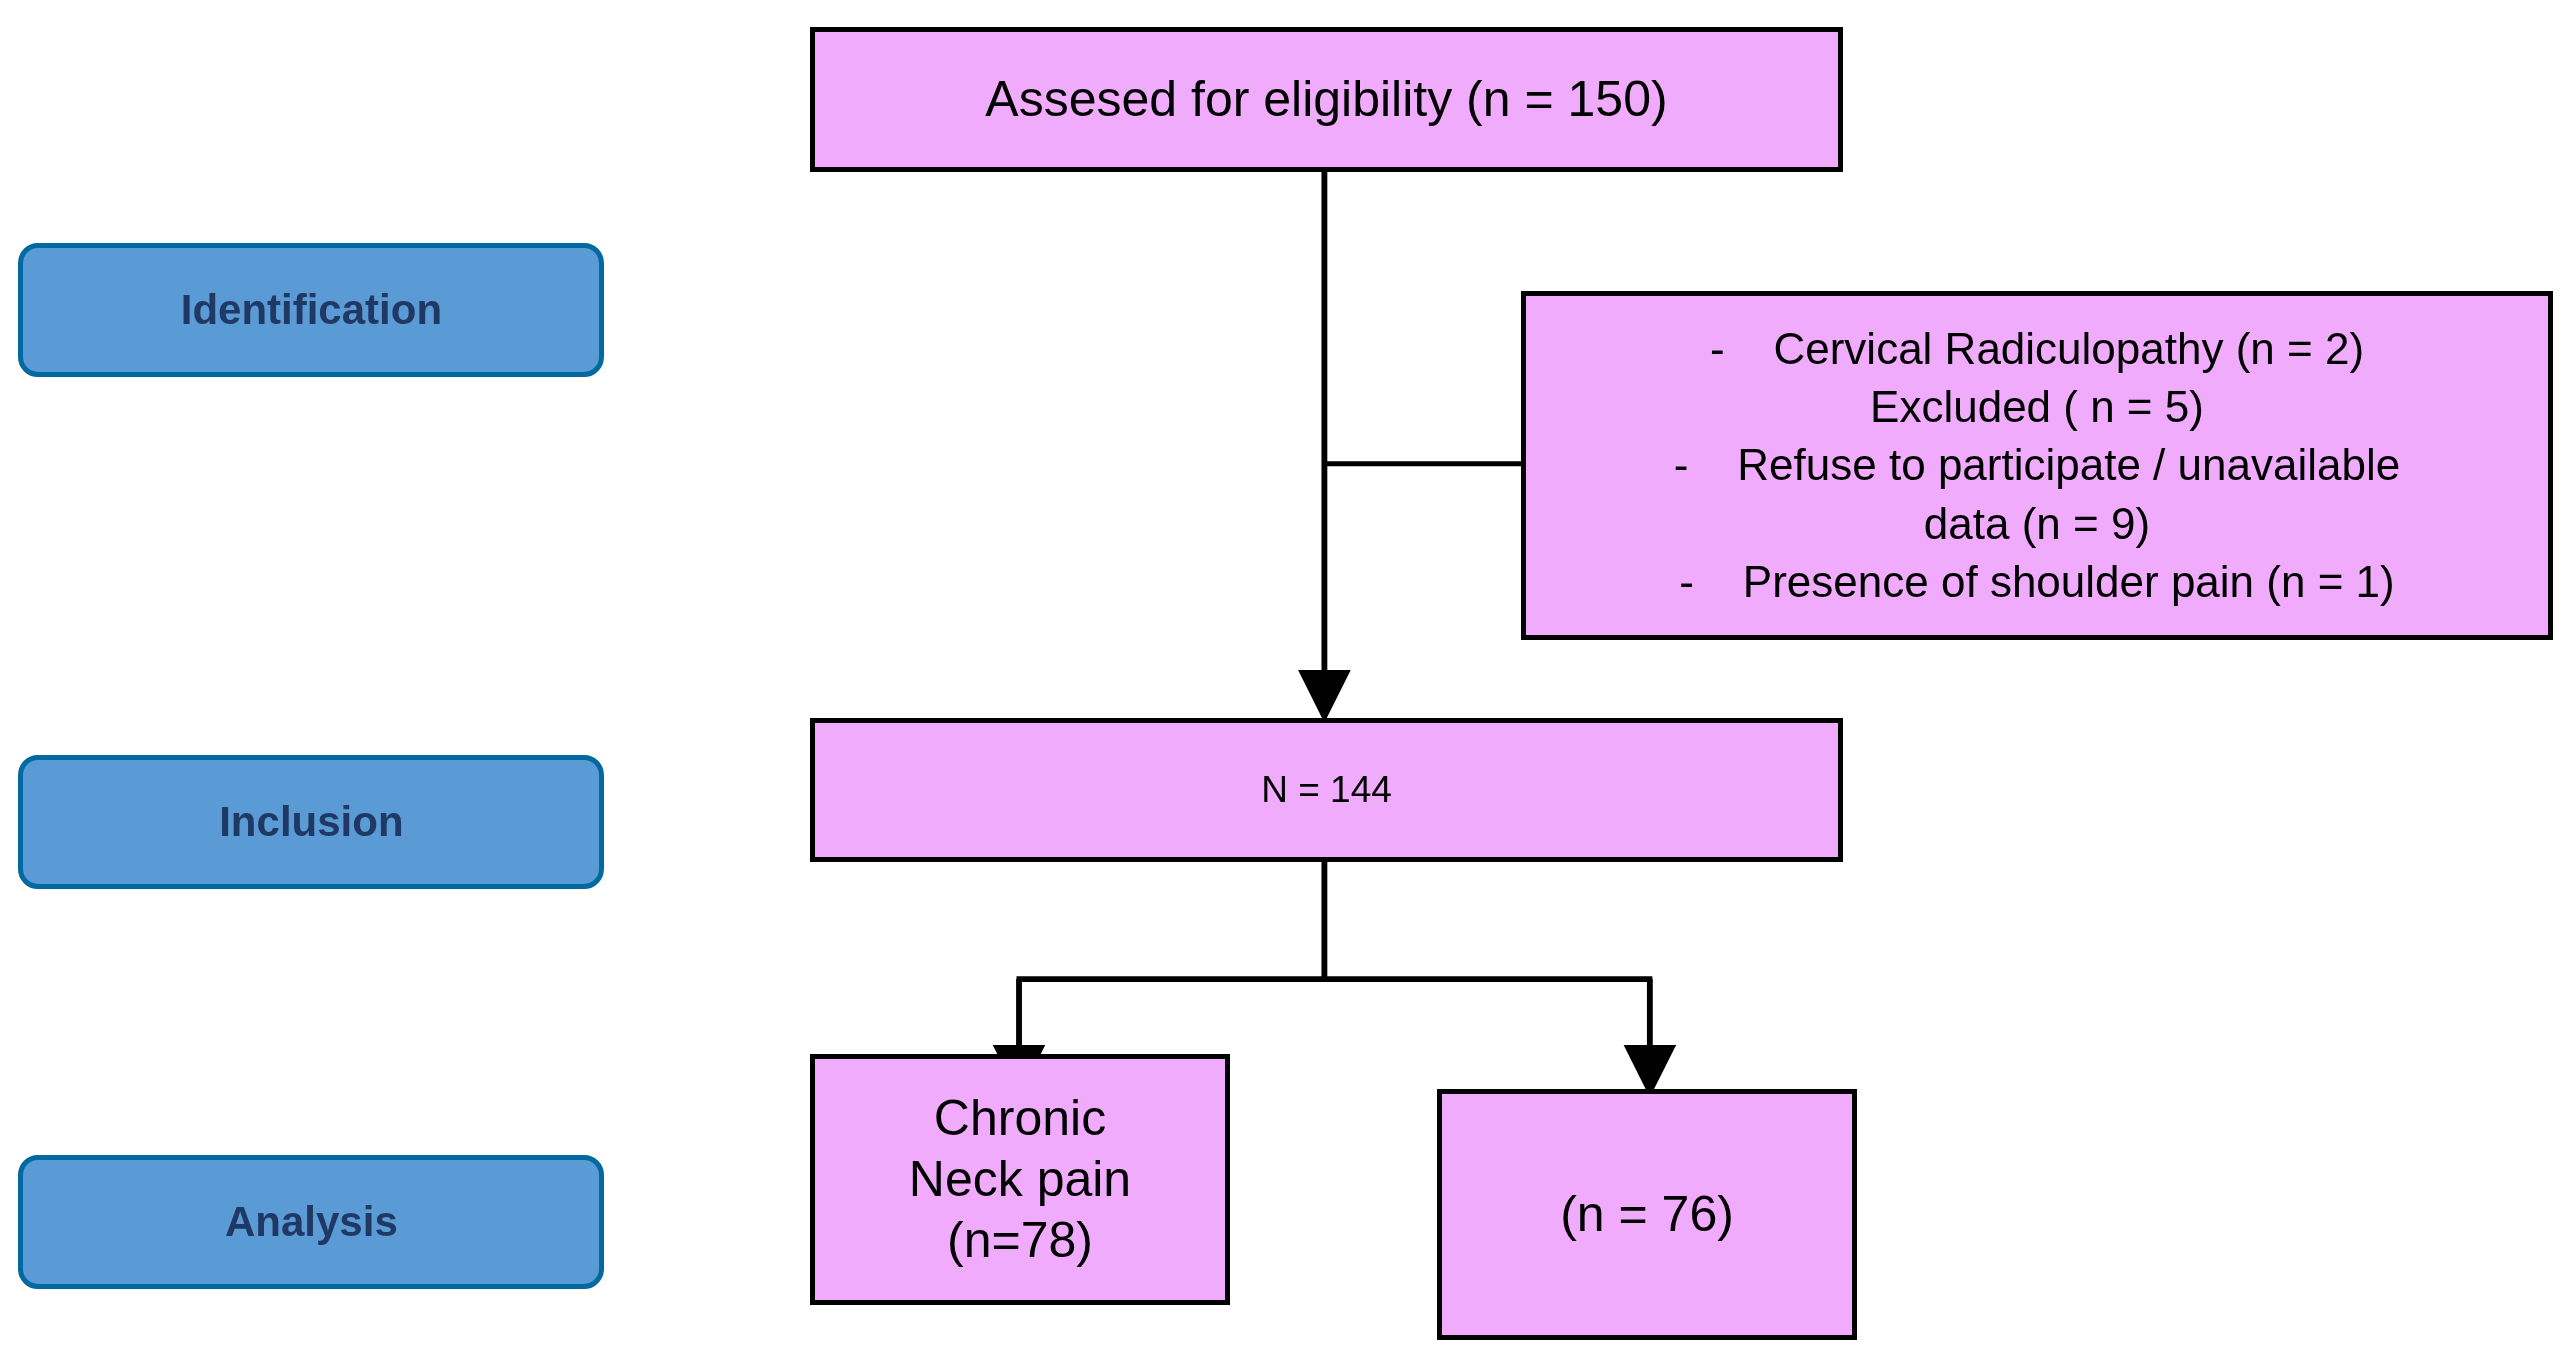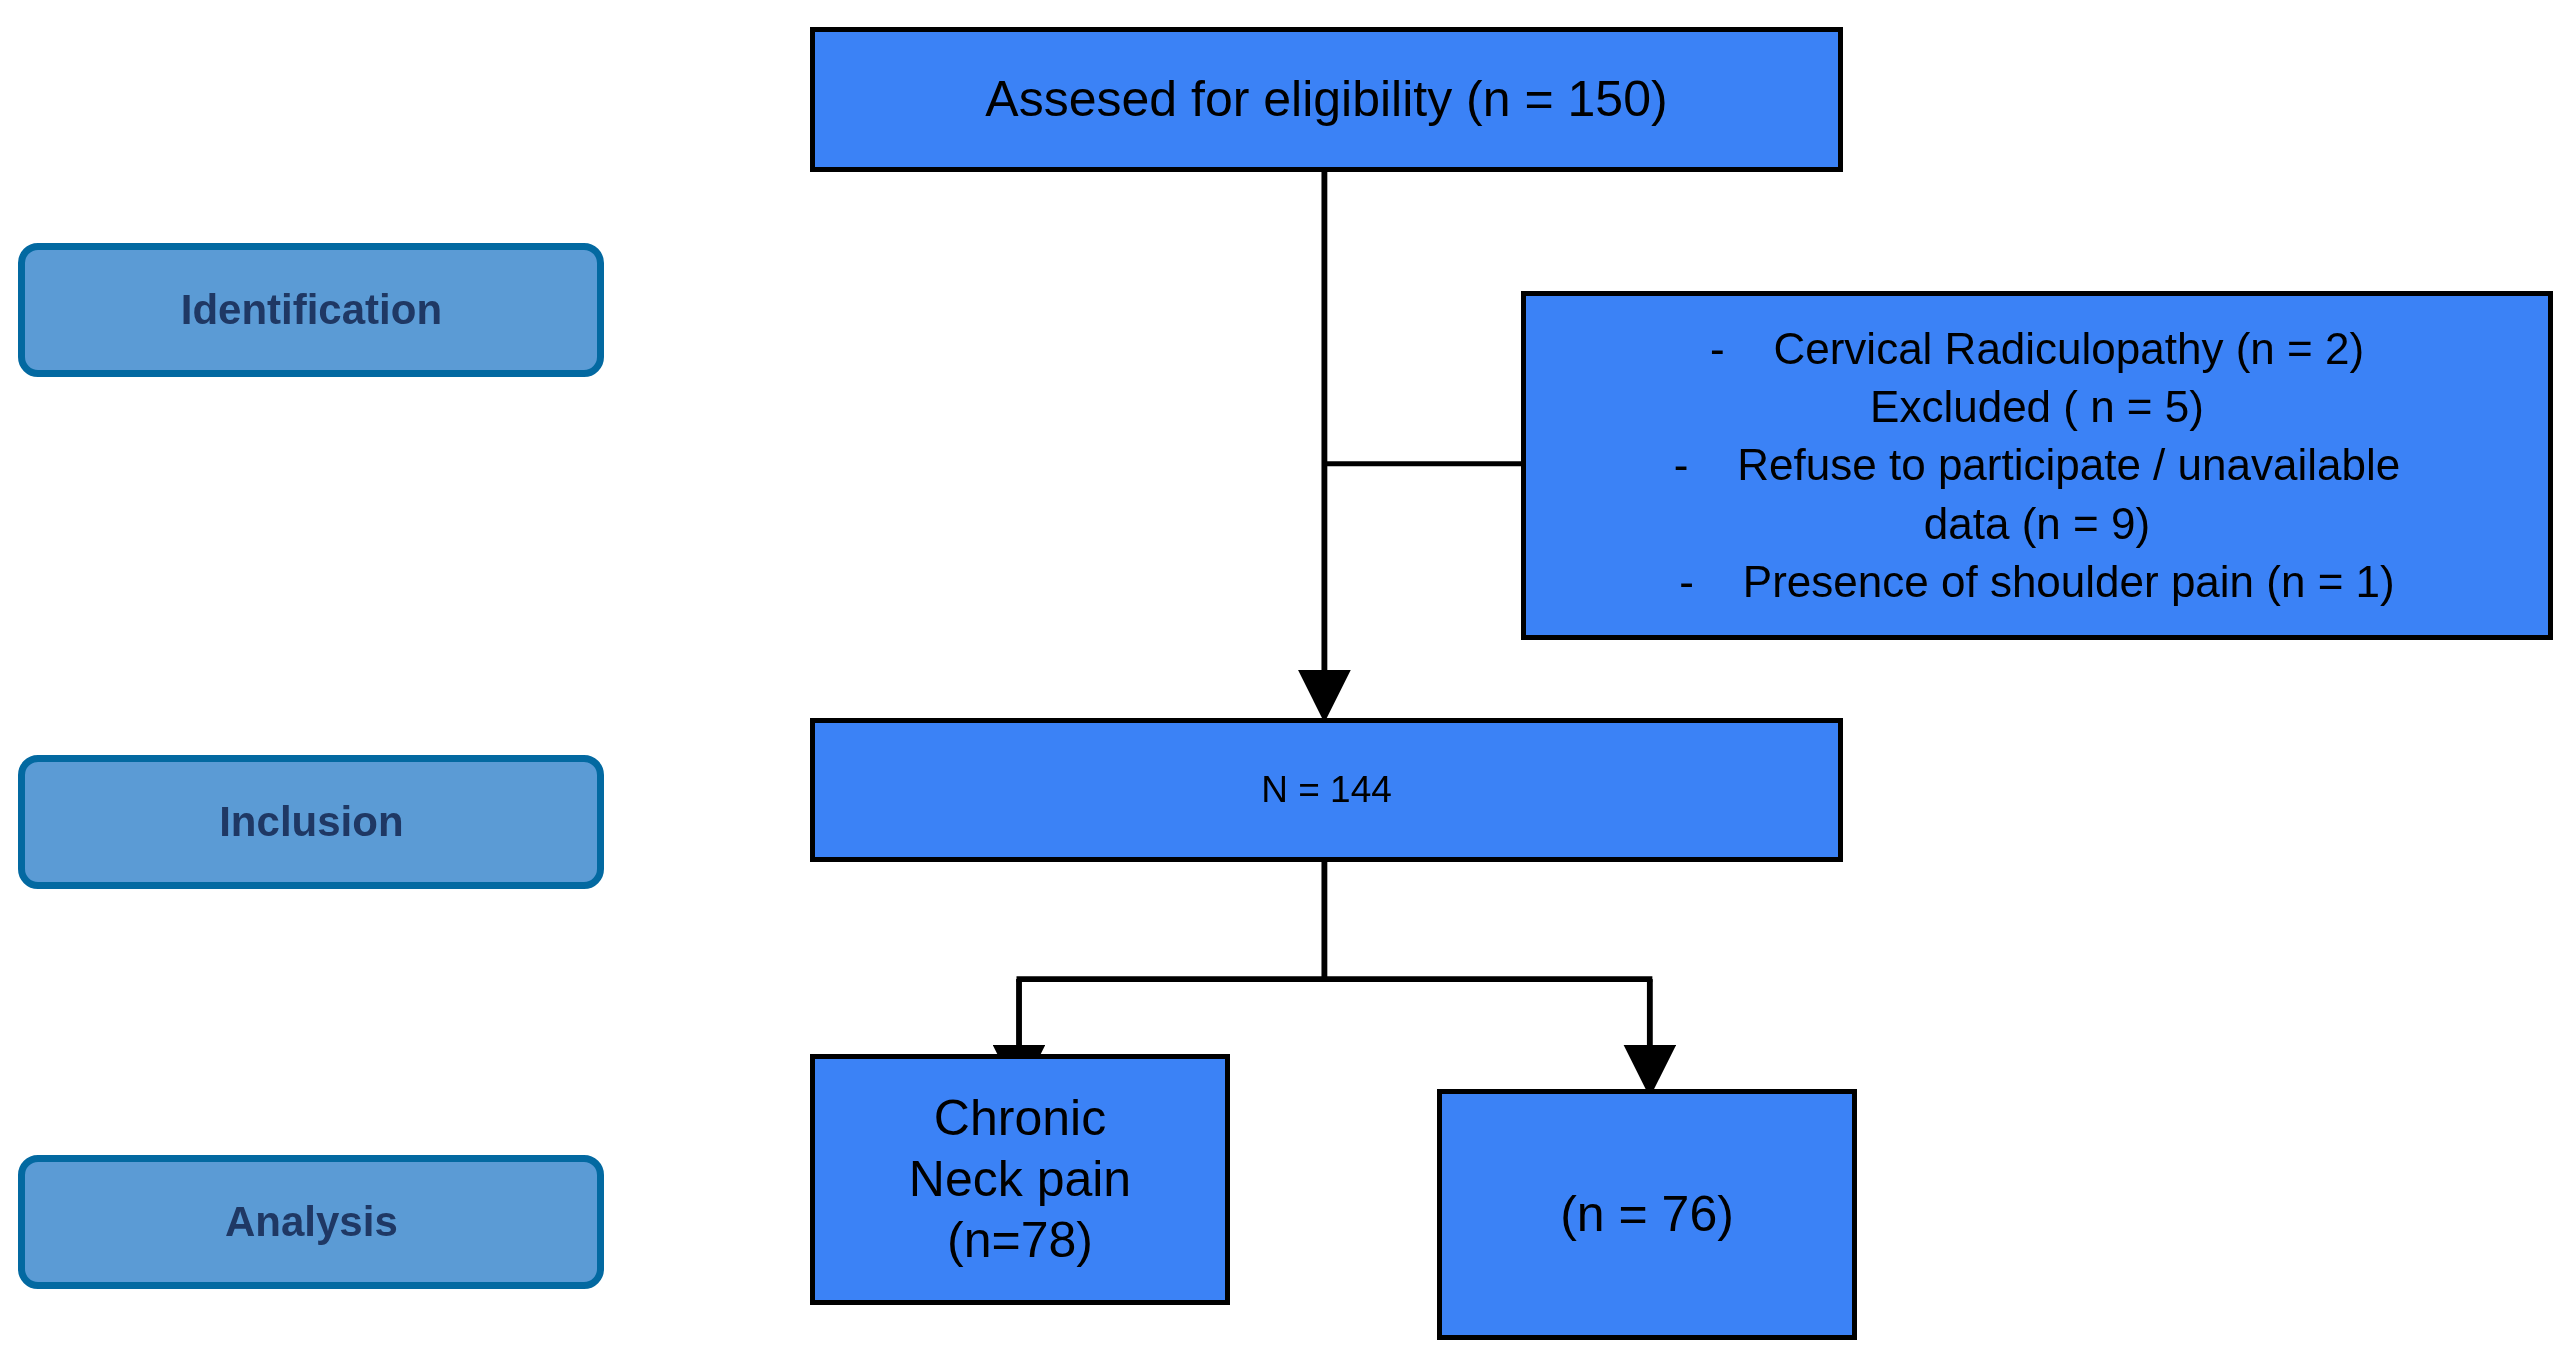--- a/index.html
+++ b/index.html
@@ -22,35 +22,35 @@
     position: absolute;
     left: 0;
     top: 0;
     width: 2576px;
     height: 1360px;
     pointer-events: none;
   }
   .node {
     position: absolute;
     box-sizing: border-box;
-    background: #3b82f6;
+    background: #f0abfc;
     border: 5px solid #000000;
     display: flex;
     align-items: center;
     justify-content: center;
     text-align: center;
     line-height: 1.22;
     color: #000000;
     z-index: 2;
   }
   .stage {
     position: absolute;
     box-sizing: border-box;
     background: #5B9BD5;
-    border: 7px solid #0369a1;
+    border: 5px solid #0369a1;
     border-radius: 20px;
     display: flex;
     align-items: center;
     justify-content: center;
     text-align: center;
     font-weight: bold;
     color: #1F3864;
     z-index: 2;
   }
   

